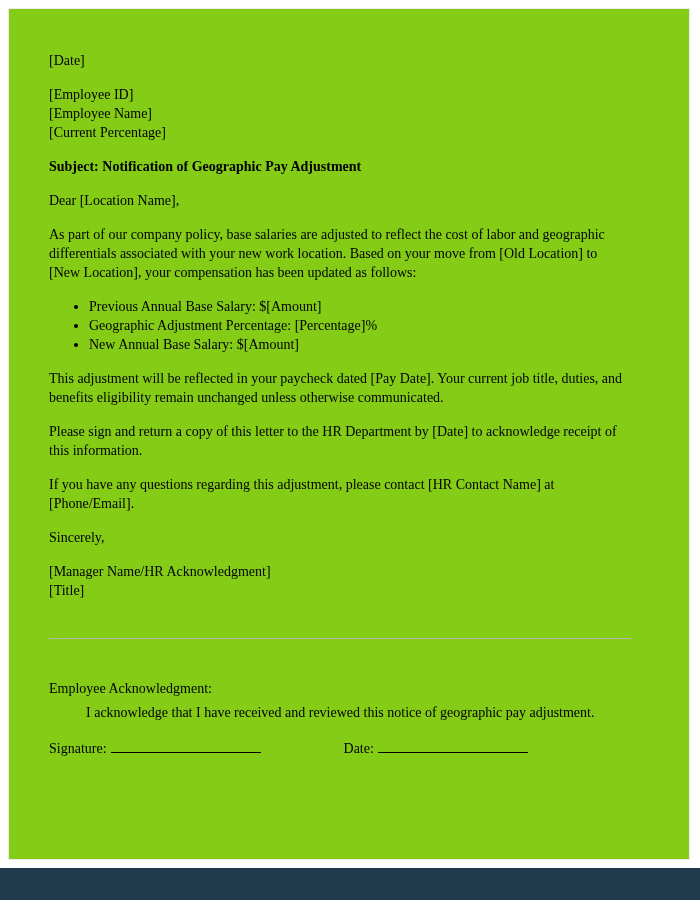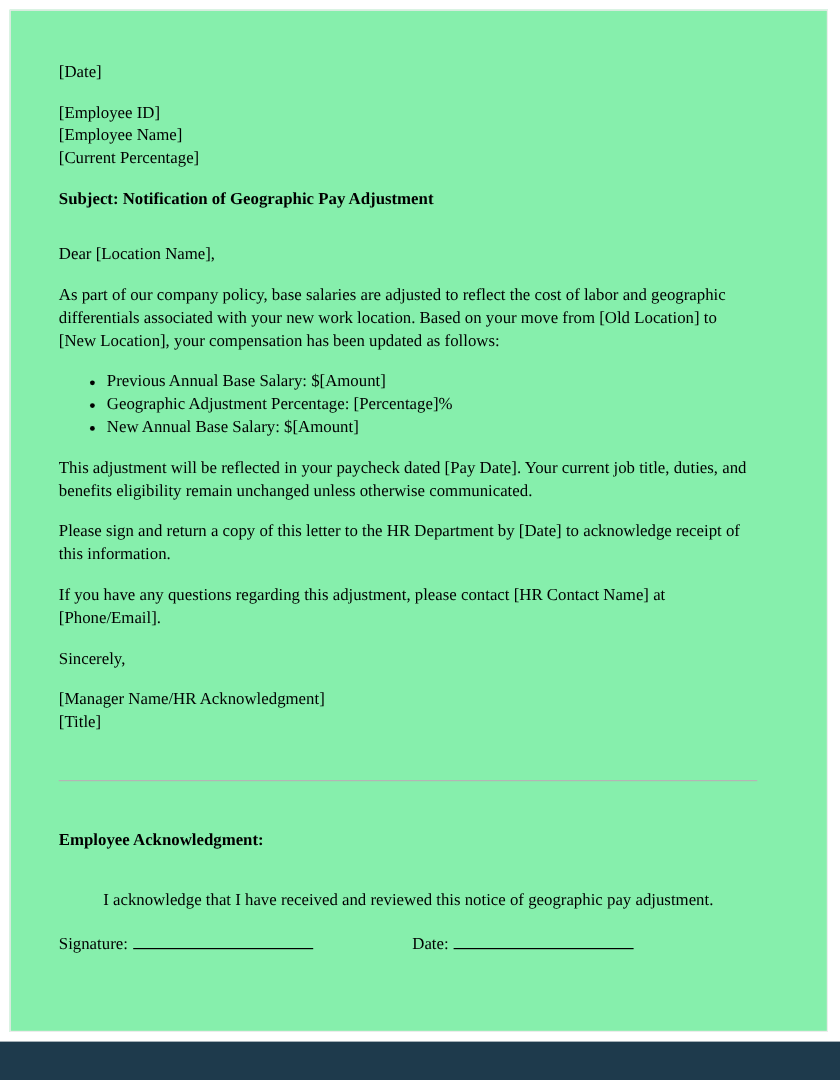--- a/index.html
+++ b/index.html
@@ -7,57 +7,57 @@
     width: 700px; height: 900px;
     background: #ffffff;
     font-family: "Liberation Serif", serif;
   }
   body { position: relative; overflow: hidden; }
 
   .doc-page {
     position: absolute;
     left: 8px; top: 8px;
     width: 682px; height: 852px;
-    background: #86efac;
+    background: #84cc16;
     border: 1px solid #ececec;
     overflow: hidden;
   }
 
   .doc-clip {
     height: 800px;
     overflow: hidden;
   }
 
   .doc-content {
     padding: 42px 58px 0 40px;
     color: #000000;
     font-size: 14px;
     line-height: 19px;
   }
 
   .para { margin-bottom: 15px; }
   .block-line { line-height: 19px; }
   .bold { font-weight: normal; }
 
-  .subject-line { font-weight: bold; margin-bottom: 27px; }
+  .subject-line { font-weight: bold; margin-bottom: 15px; }
 
   ul.salary-list {
     margin: 0 0 15px 0;
     padding-left: 40px;
     list-style-type: disc;
   }
   ul.salary-list li { line-height: 19px; }
 
   .divider {
     border: none;
     border-top: 1px solid #b5b5b5;
     margin: 38px 0 40px 0;
   }
 
-  .ack-heading { font-weight: bold; margin-bottom: 31px; }
+  .ack-heading { font-weight: normal; margin-bottom: 5px; }
   .ack-statement { margin-bottom: 17px; margin-left: 37px; }
 
   .sig-row { white-space: nowrap; }
   .sig-field { display: inline-block; }
   .sig-line {
     display: inline-block;
     width: 150px;
     border-bottom: 1px solid #000;
     margin-left: 4px;
     height: 14px;

